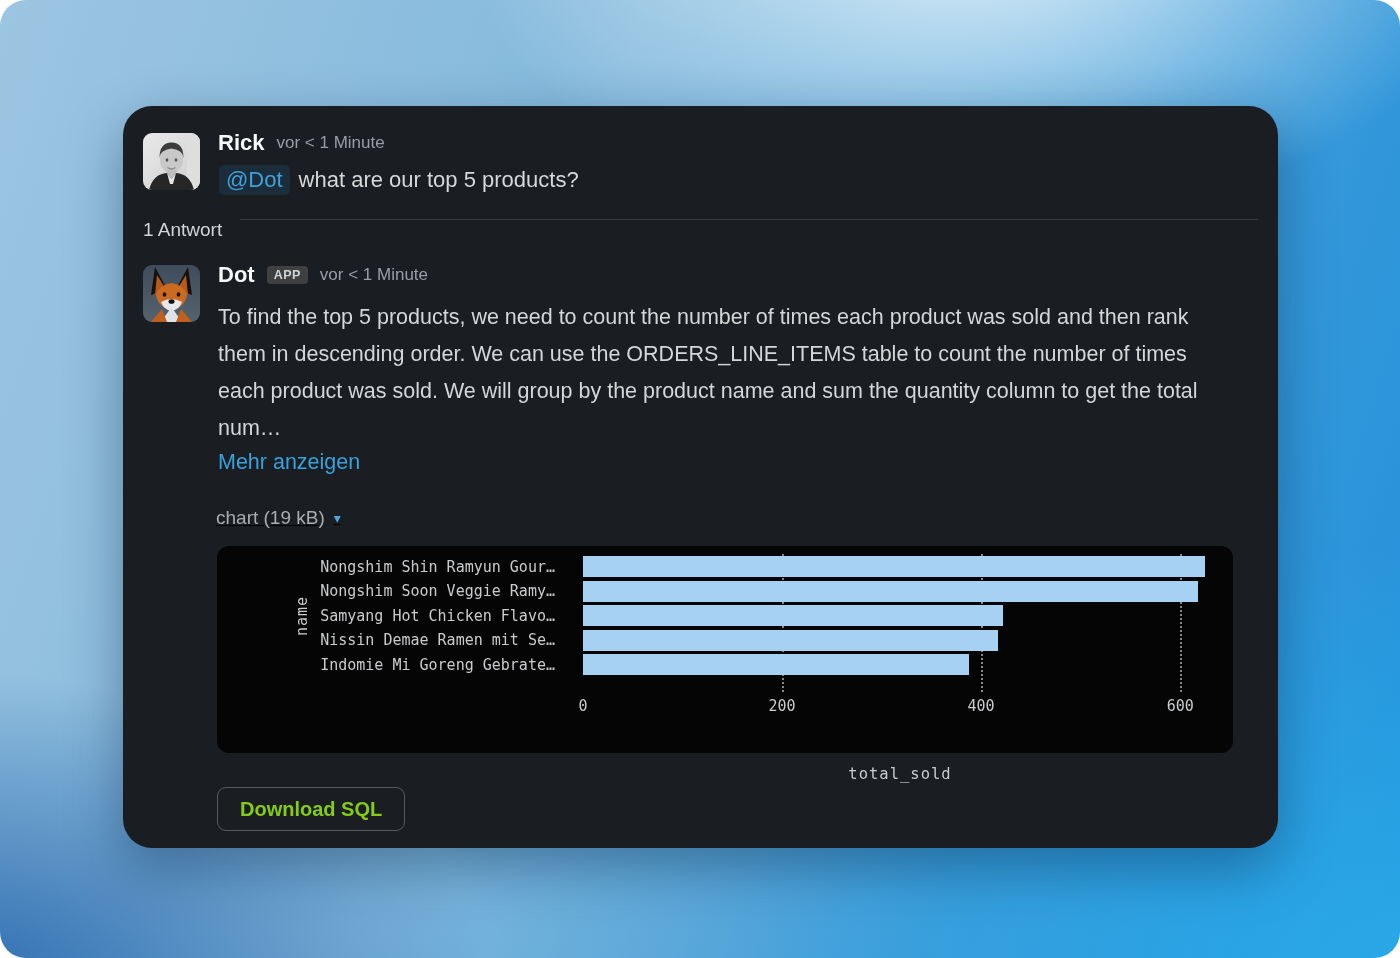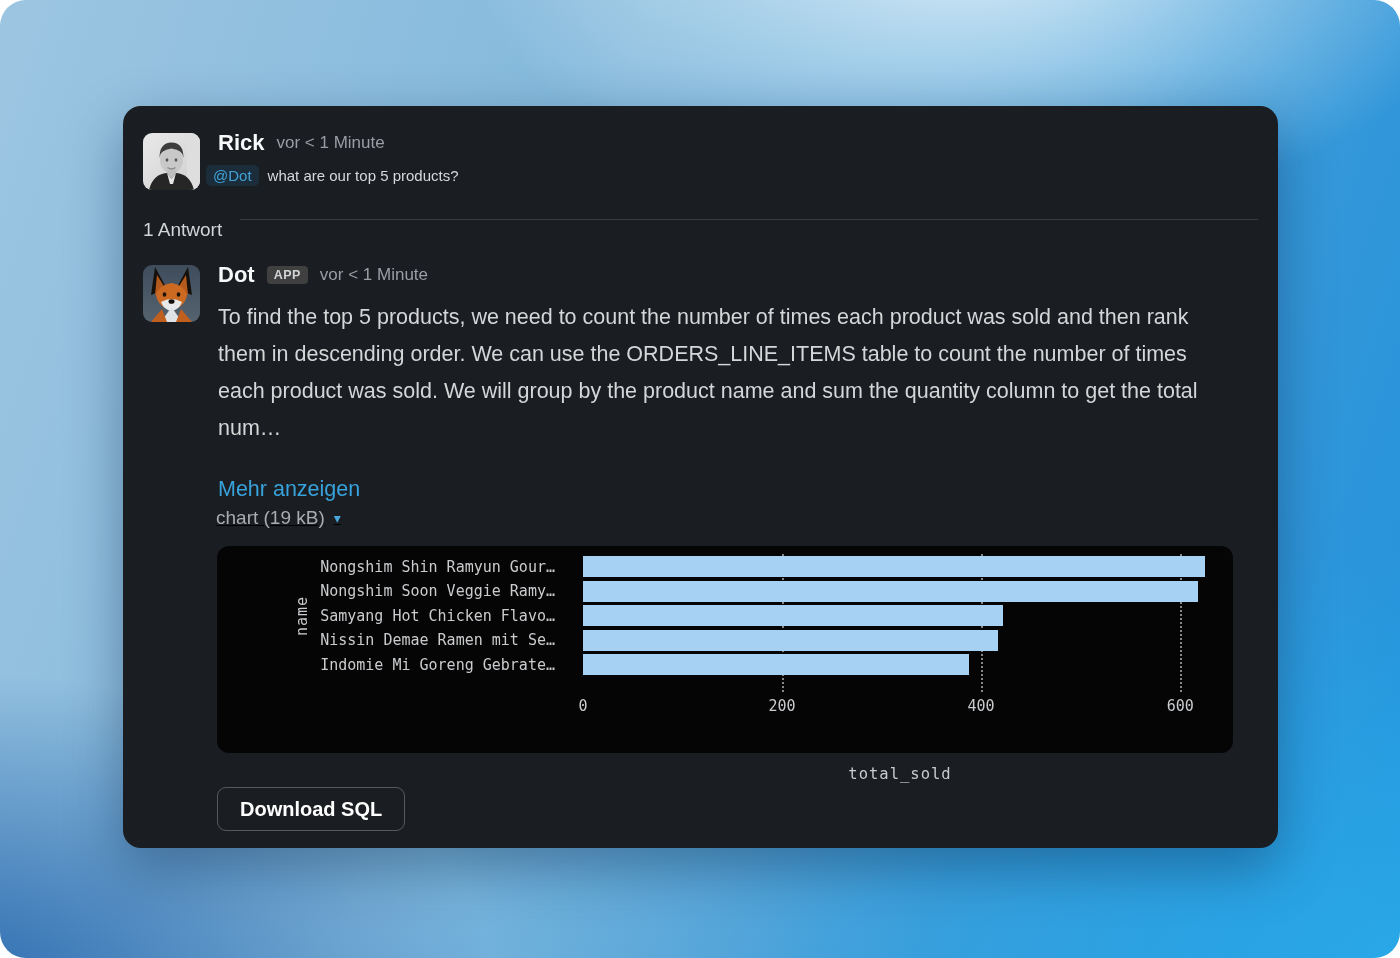--- a/index.html
+++ b/index.html
@@ -11,50 +11,50 @@
     background-color:#5aa4d4;
     background-image:
       radial-gradient(ellipse 900px 520px at 70% -8%, rgba(233,245,251,.95) 0%, rgba(233,245,251,0) 58%),
       radial-gradient(ellipse 1150px 700px at 102% 102%, rgba(42,170,232,.95) 0%, rgba(42,170,232,0) 62%),
       radial-gradient(ellipse 950px 560px at -5% 105%, rgba(27,93,167,.92) 0%, rgba(27,93,167,0) 60%),
       linear-gradient(108deg,#9cc5e1 0%,#83b9dc 38%,#3d9bd8 72%,#2191dc 100%);
   }
 
   
   .card{position:absolute;left:123px;top:106px;width:1155px;height:742px;
-        background:#1a1d21;border-radius:18px;
+        background:#1a1d21;border-radius:29px;
         box-shadow:0 20px 55px rgba(8,35,70,.40);}
 
   .avatar{position:absolute;left:20px;width:57px;height:57px;border-radius:9px;
           overflow:hidden;cursor:pointer;}
   .avatar svg{display:block;width:100%;height:100%;}
   .avatar-rick{top:27px;}
   .avatar-dot{top:159px;}
 
   .name-row{position:absolute;left:95px;display:flex;align-items:center;gap:12px;}
   .rick-row{top:24px;}
   .dot-row{top:156px;}
   .author{font-size:22px;font-weight:bold;color:#f8f9fa;cursor:pointer;}
   .timestamp{font-size:17px;color:#9a9ea4;}
   .app-badge{background:#404040;color:#d2d5d8;font-size:12.5px;font-weight:bold;
              letter-spacing:.5px;padding:3px 7px;border-radius:4px;line-height:1;}
 
-  .root-msg{position:absolute;left:83px;top:59px;font-size:15px;color:#d6d8da;
+  .root-msg{position:absolute;left:96px;top:59px;font-size:22px;color:#d6d8da;
             display:flex;align-items:center;gap:9px;}
   .mention{color:#41a0d6;background:#1b2d3a;padding:2px 7px;border-radius:5px;cursor:pointer;}
 
   .thread-row{position:absolute;left:20px;right:20px;top:113px;display:flex;
               align-items:flex-start;gap:18px;}
   .reply-count{font-size:19px;color:#d2d4d6;cursor:pointer;white-space:nowrap;}
   .thread-divider{flex:1;height:1px;background:#383b40;}
 
   .reply-body{position:absolute;left:95px;top:193px;width:1012px;
               font-size:21.5px;line-height:37px;color:#d4d6d8;}
   .show-more{position:absolute;left:95px;top:344px;font-size:21.5px;color:#38a2dc;
-             cursor:pointer;margin-top:27px;}
+             cursor:pointer;}
 
   .file-row{position:absolute;left:93px;top:401px;display:flex;align-items:center;
             gap:9px;cursor:pointer;text-decoration:underline;}
   .file-name{font-size:19px;color:#aaacaf;}
   .file-caret{font-size:14px;color:#49a6db;}
 
   
   .chart{position:absolute;left:94px;top:440px;width:1016px;height:207px;
          background:#050506;border-radius:12px;
          font-family:"DejaVu Sans Mono",monospace;color:#c9cbcd;cursor:pointer;}
@@ -67,21 +67,21 @@
   .gridline{position:absolute;top:-2px;height:138px;width:0;
             border-left:2px dotted rgba(238,240,242,.55);z-index:0;}
   .bar{position:absolute;left:0;height:21px;background:#a6d1f2;z-index:1;}
   .xticks{position:absolute;left:366px;width:634px;top:151px;height:20px;}
   .xtick{position:absolute;transform:translateX(-50%);font-size:15px;}
   .xlabel{position:absolute;left:366px;width:634px;top:183px;text-align:center;
           font-size:15.5px;letter-spacing:1px;margin-top:36px;}
 
   
   .btn{position:absolute;top:681px;height:44px;border:1px solid #56595d;border-radius:9px;
-       background:transparent;color:#ffffff;font-weight:bold;font-size:20px;
+       background:transparent;color:#84cc16;font-weight:bold;font-size:20px;
        font-family:"Liberation Sans",sans-serif;padding:0 22px;cursor:pointer;}
   .btn-sql{left:94px;}
   .btn-data{left:286px;}
 </style>
 </head>
 <body>
 
 <div class="backdrop"></div>
 
 <div class="card">

